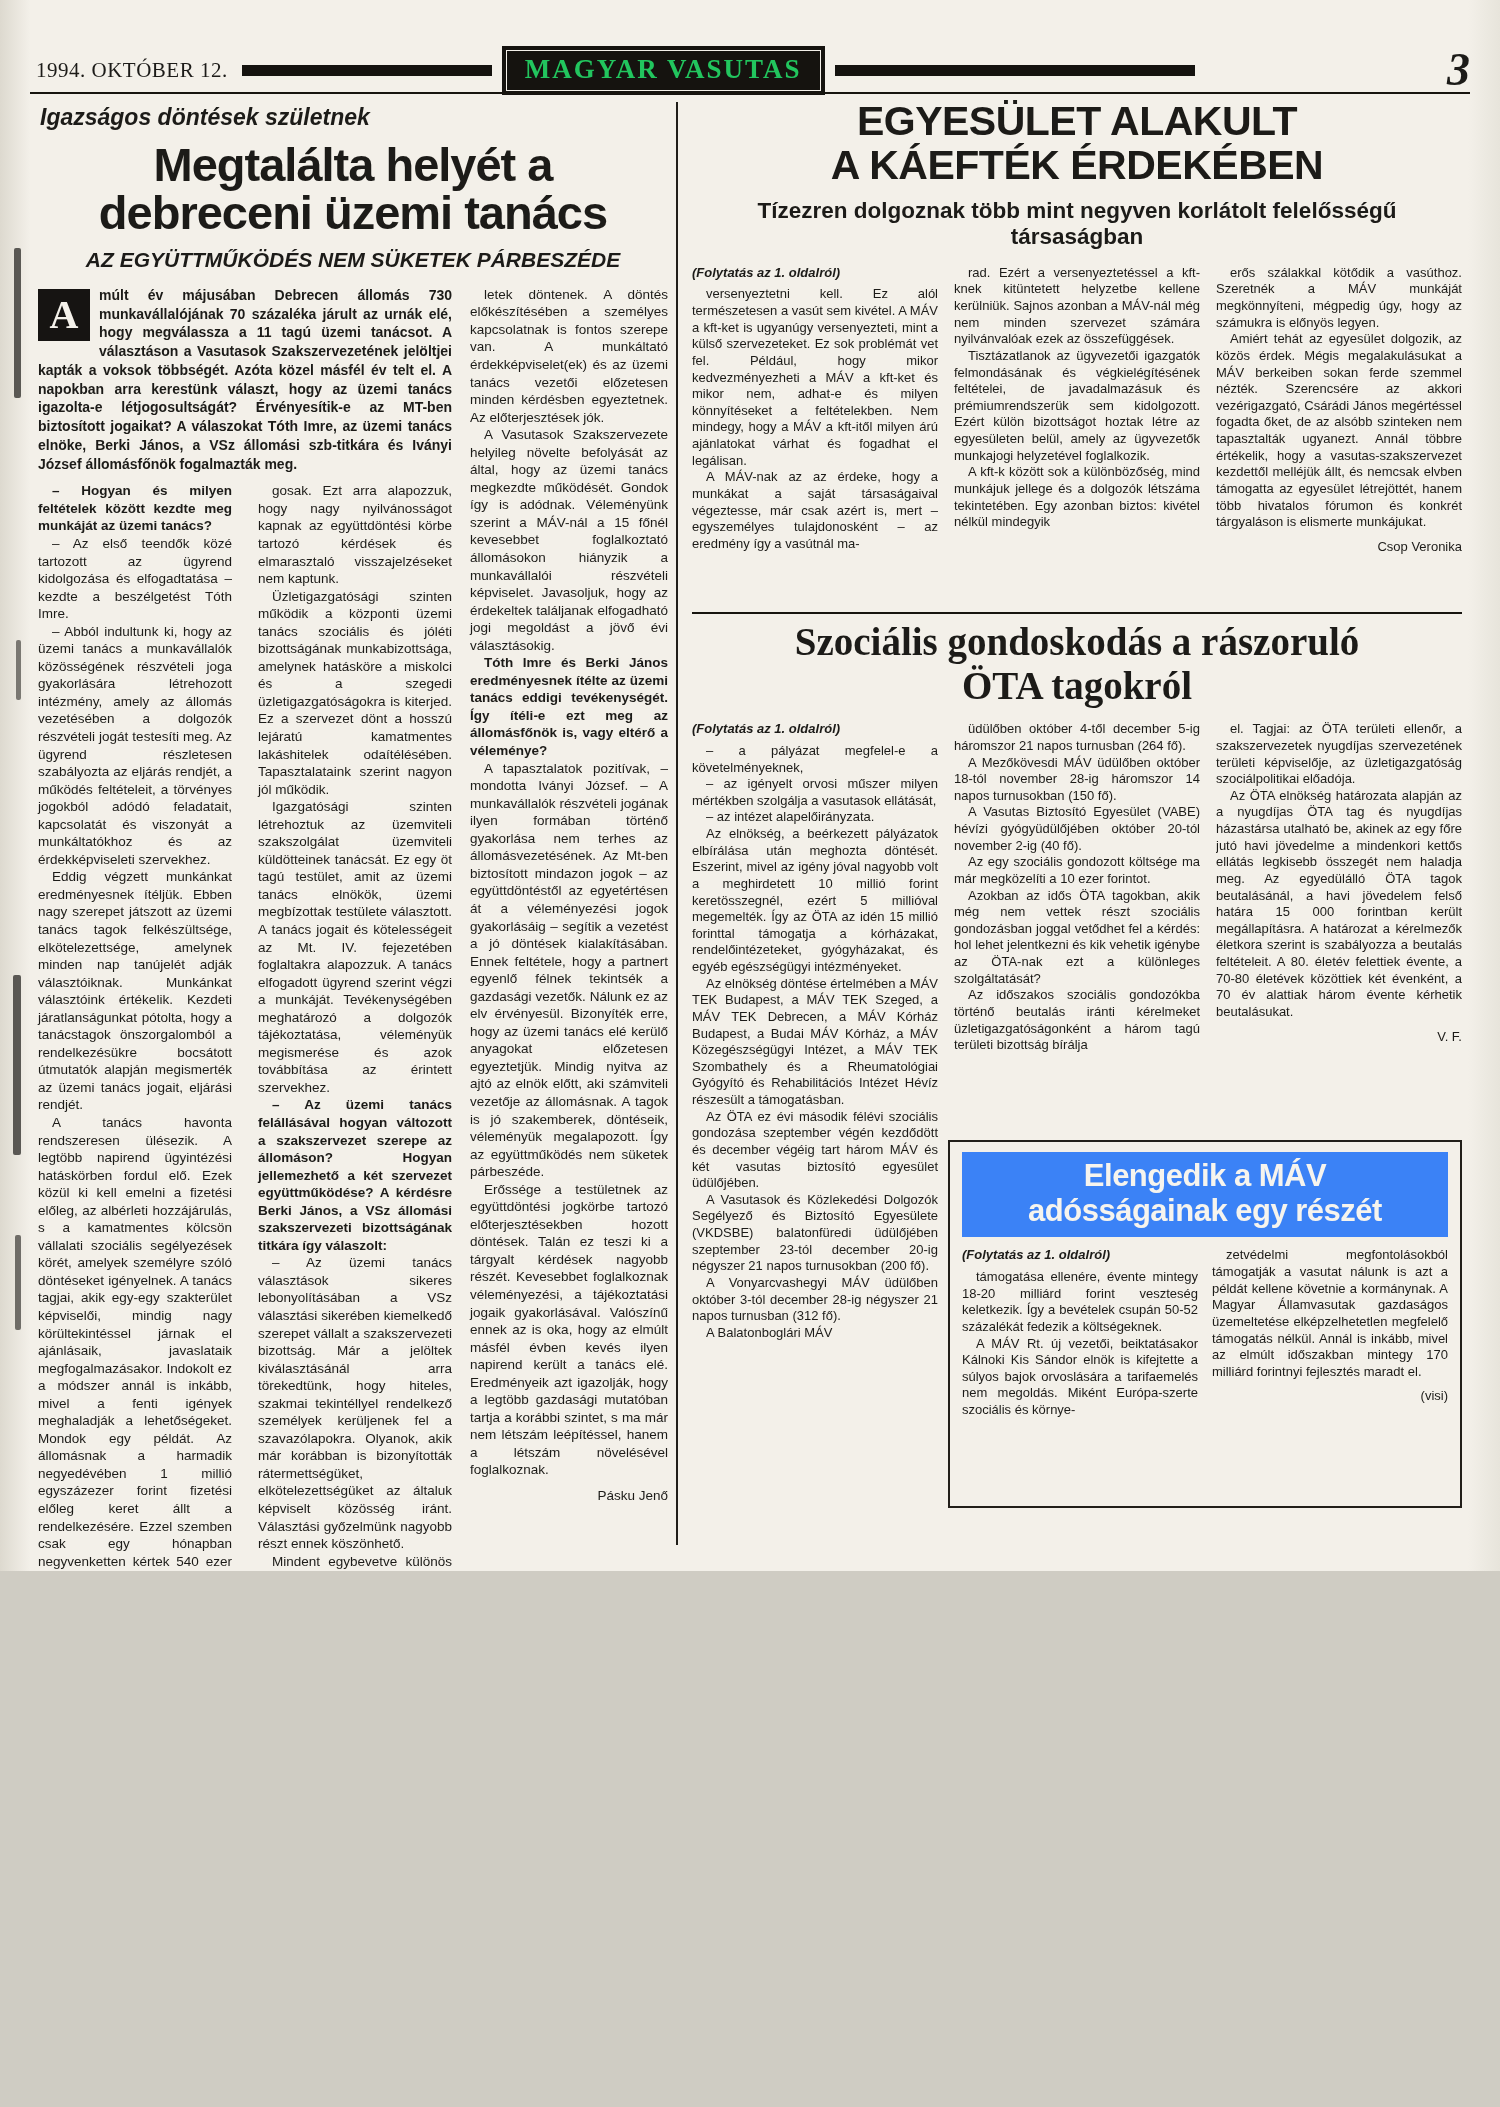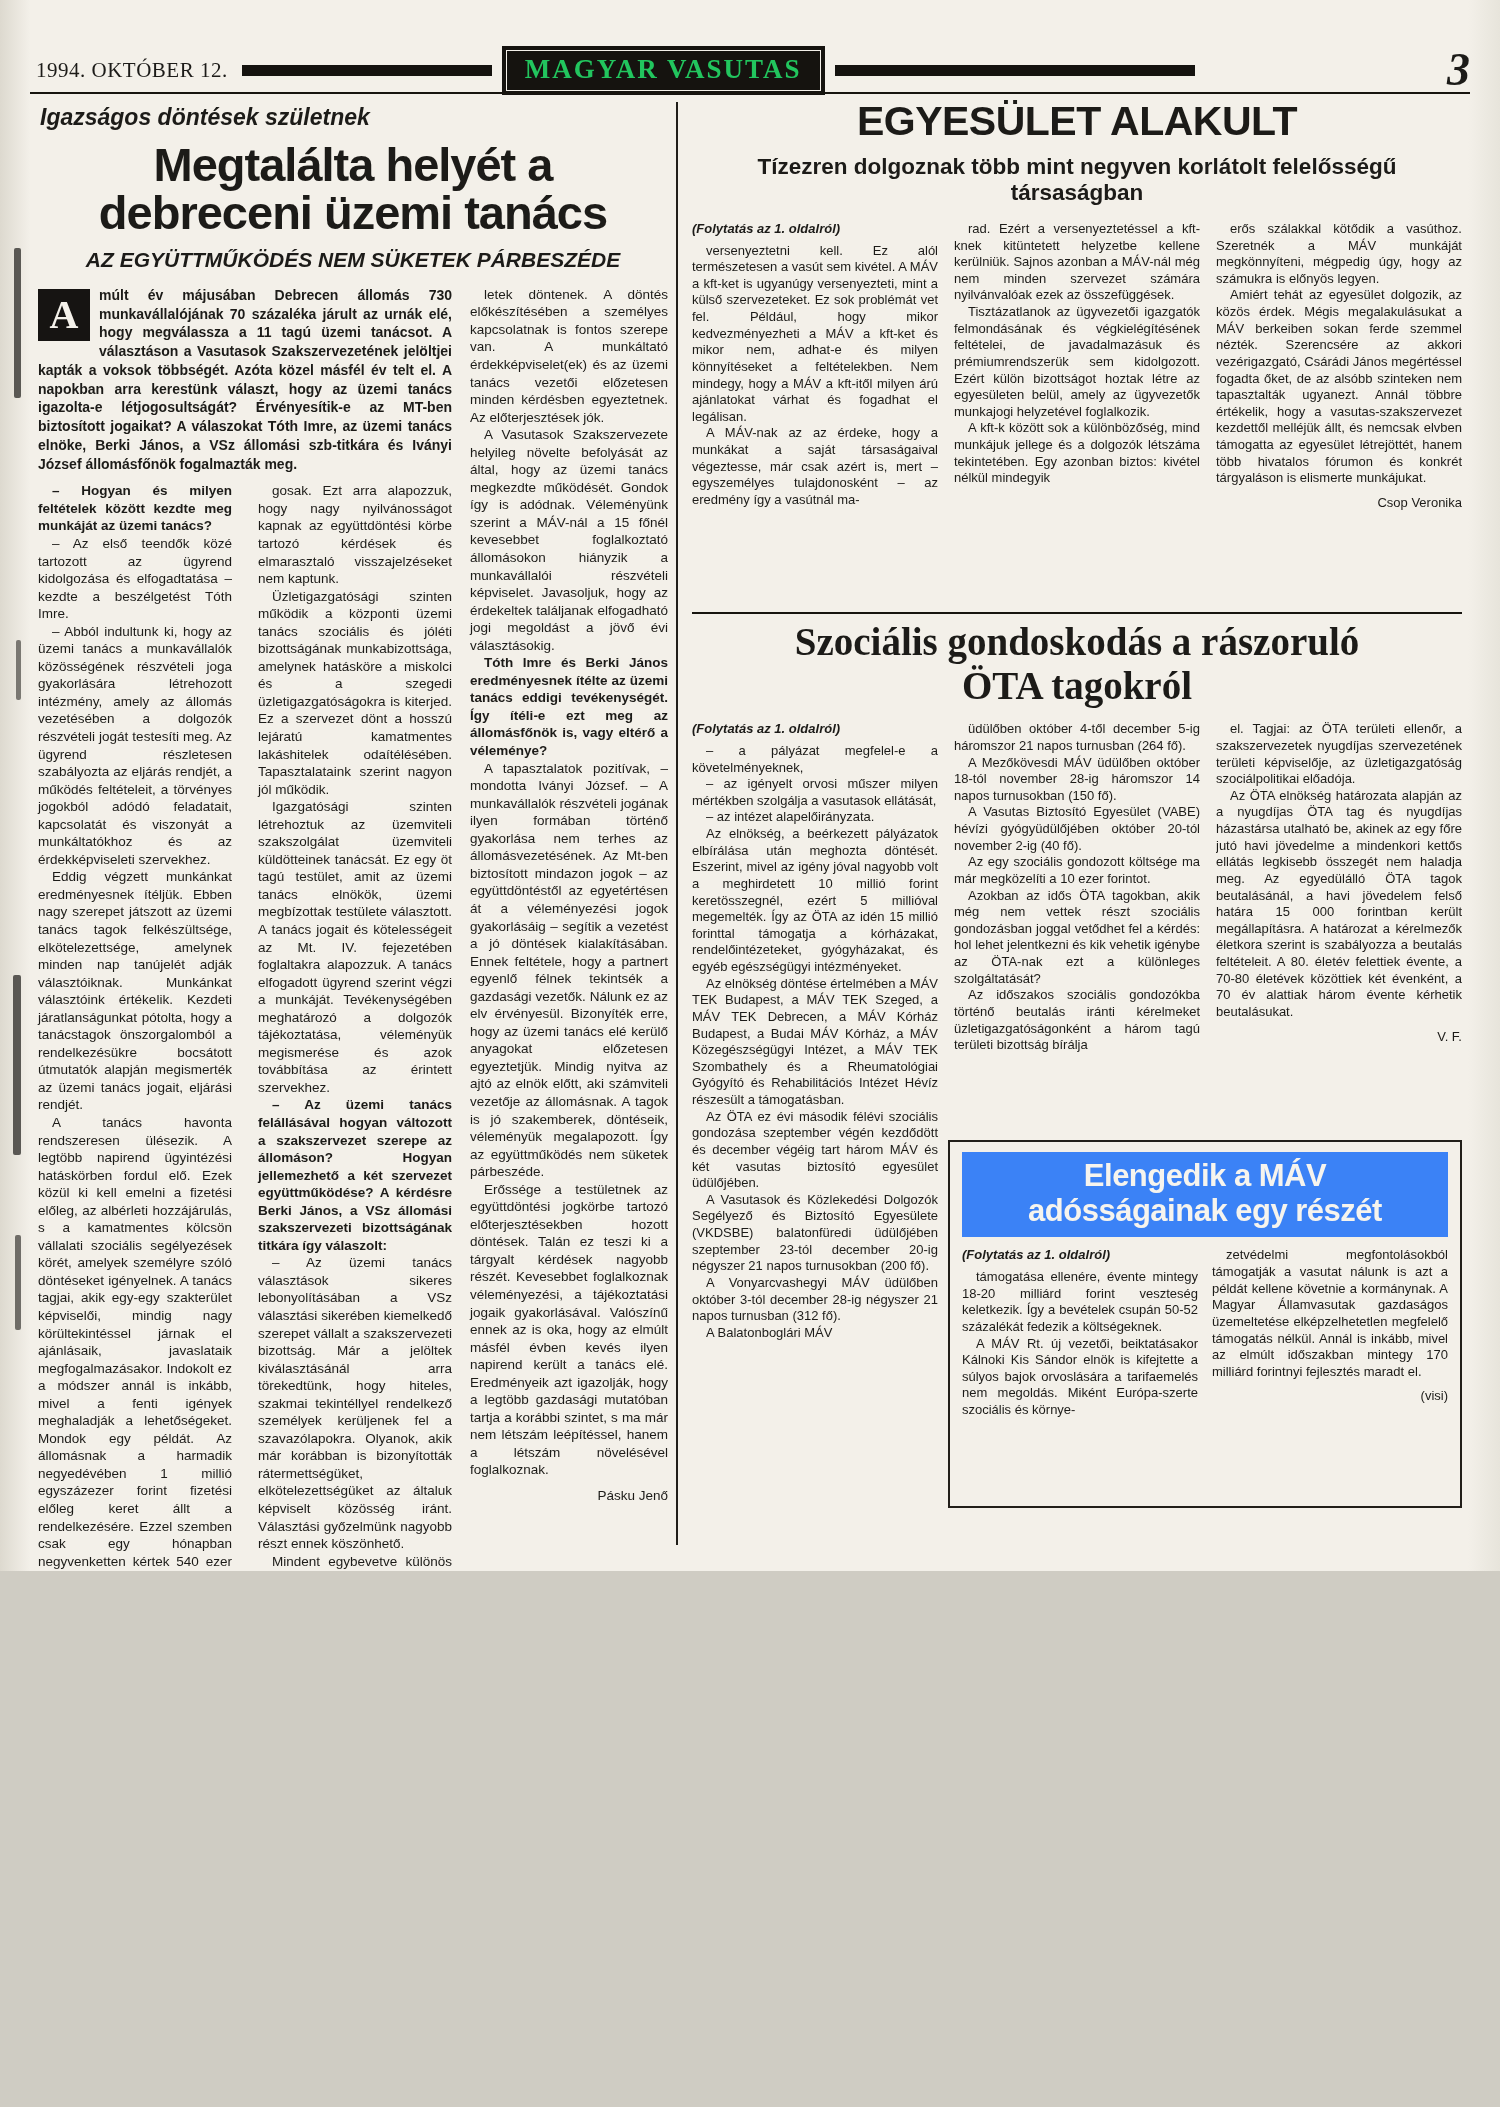--- a/index.html
+++ b/index.html
@@ -136,20 +136,21 @@
           <p class="para">A tapasztalatok pozitívak, – mondotta Iványi József. – A munkavállalók részvételi jogának ilyen formában történő gyakorlása nem terhes az állomásvezetésének. Az Mt-ben biztosított mindazon jogok – az együttdöntéstől az egyetértésen át a véleményezési jogok gyakorlásáig – segítik a vezetést a jó döntések kialakításában. Ennek feltétele, hogy a partnert egyenlő félnek tekintsék a gazdasági vezetők. Nálunk ez az elv érvényesül. Bizonyíték erre, hogy az üzemi tanács elé kerülő anyagokat előzetesen egyeztetjük. Mindig nyitva az ajtó az elnök előtt, aki számviteli vezetője az állomásnak. A tagok is jó szakemberek, döntéseik, véleményük megalapozott. Így az együttműködés nem süketek párbeszéde.</p>
           <p class="para">Erőssége a testületnek az együttdöntési jogkörbe tartozó előterjesztésekben hozott döntések. Talán ez teszi ki a tárgyalt kérdések nagyobb részét. Kevesebbet foglalkoznak véleményezési, a tájékoztatási jogaik gyakorlásával. Valószínű ennek az is oka, hogy az elmúlt másfél évben kevés ilyen napirend került a tanács elé. Eredményeik azt igazolják, hogy a legtöbb gazdasági mutatóban tartja a korábbi szintet, s ma már nem létszám leépítéssel, hanem a létszám növelésével foglalkoznak.</p>
           <p class="para sig">Pásku Jenő</p>
         </div>
     </div>
   </div>
 
   <div class="article-kft">
     <div class="kft-headline">
       <div>EGYESÜLET ALAKULT</div>
+      <div>A KÁEFTÉK ÉRDEKÉBEN</div>
     </div>
     <div class="kft-subhead">Tízezren dolgoznak több mint negyven korlátolt felelősségű társaságban</div>
     <div class="cols3 bodytext rightcols">
       <div>
           <p class="para cont">(Folytatás az 1. oldalról)</p>
           <p class="para">versenyeztetni kell. Ez alól természetesen a vasút sem kivétel. A MÁV a kft-ket is ugyanúgy versenyezteti, mint a külső szervezeteket. Ez sok problémát vet fel. Például, hogy mikor kedvezményezheti a MÁV a kft-ket és mikor nem, adhat-e és milyen könnyítéseket a feltételekben. Nem mindegy, hogy a MÁV a kft-itől milyen árú ajánlatokat várhat és fogadhat el legálisan.</p>
           <p class="para">A MÁV-nak az az érdeke, hogy a munkákat a saját társaságaival végeztesse, már csak azért is, mert – egyszemélyes tulajdonosként – az eredmény így a vasútnál ma-</p>
         </div>
       <div>
           <p class="para">rad. Ezért a versenyeztetéssel a kft-knek kitüntetett helyzetbe kellene kerülniük. Sajnos azonban a MÁV-nál még nem minden szervezet számára nyilvánvalóak ezek az összefüggések.</p>

